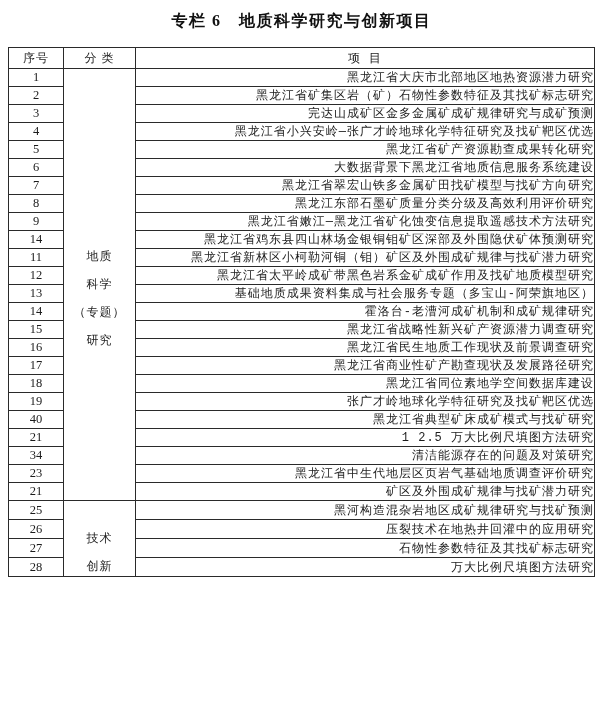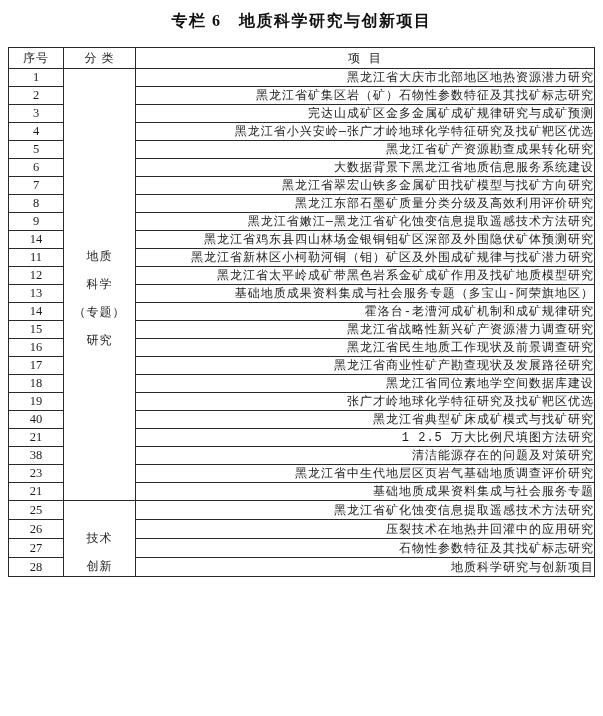--- a/index.html
+++ b/index.html
@@ -135,47 +135,47 @@
       </tr>
       <tr>
         <td class="no">40</td>
         <td class="proj">黑龙江省典型矿床成矿模式与找矿研究</td>
       </tr>
       <tr>
         <td class="no">21</td>
         <td class="proj">1 2.5 万大比例尺填图方法研究</td>
       </tr>
       <tr>
-        <td class="no">38</td>
+        <td class="no">34</td>
         <td class="proj">清洁能源存在的问题及对策研究</td>
       </tr>
       <tr>
         <td class="no">23</td>
         <td class="proj">黑龙江省中生代地层区页岩气基础地质调查评价研究</td>
       </tr>
       <tr>
         <td class="no">21</td>
-        <td class="proj">基础地质成果资料集成与社会服务专题</td>
+        <td class="proj">矿区及外围成矿规律与找矿潜力研究</td>
       </tr>
       <tr>
         <td class="no">25</td>
         <td class="cat" rowspan="4">
           <div class="cat-stack">
             <div class="cat-line">技术</div>
             <div class="cat-line">创新</div>
           </div>
         </td>
-        <td class="proj">黑龙江省矿化蚀变信息提取遥感技术方法研究</td>
+        <td class="proj">黑河构造混杂岩地区成矿规律研究与找矿预测</td>
       </tr>
       <tr>
         <td class="no">26</td>
         <td class="proj">压裂技术在地热井回灌中的应用研究</td>
       </tr>
       <tr>
         <td class="no">27</td>
         <td class="proj">石物性参数特征及其找矿标志研究</td>
       </tr>
       <tr>
         <td class="no">28</td>
-        <td class="proj">地质科学研究与创新项目</td>
+        <td class="proj">万大比例尺填图方法研究</td>
       </tr>
     </tbody>
 </table>
 
 </body></html>

